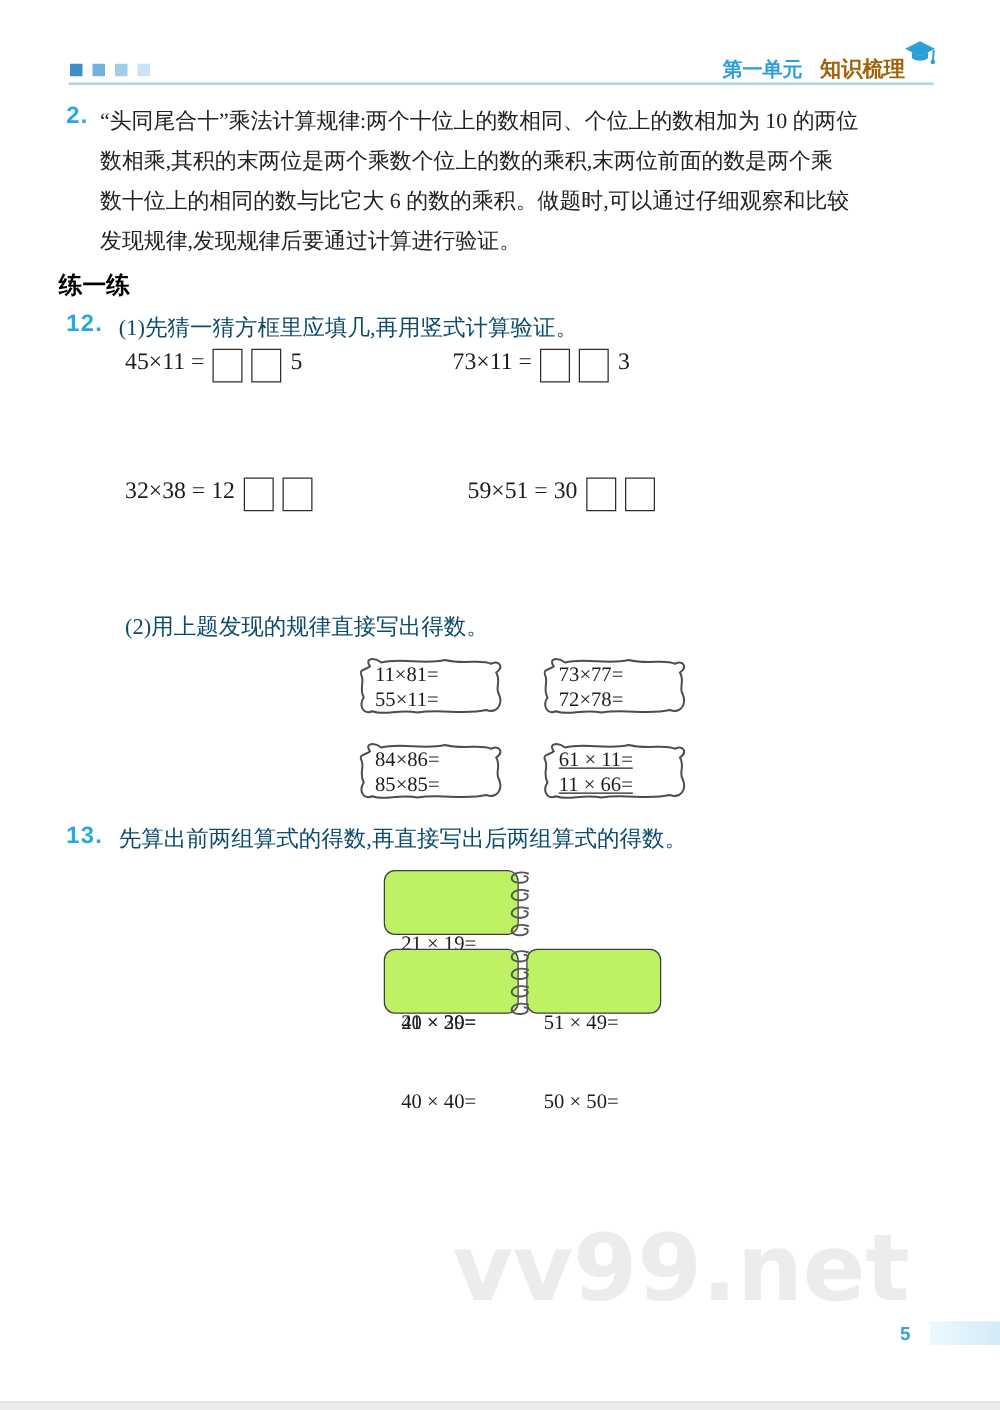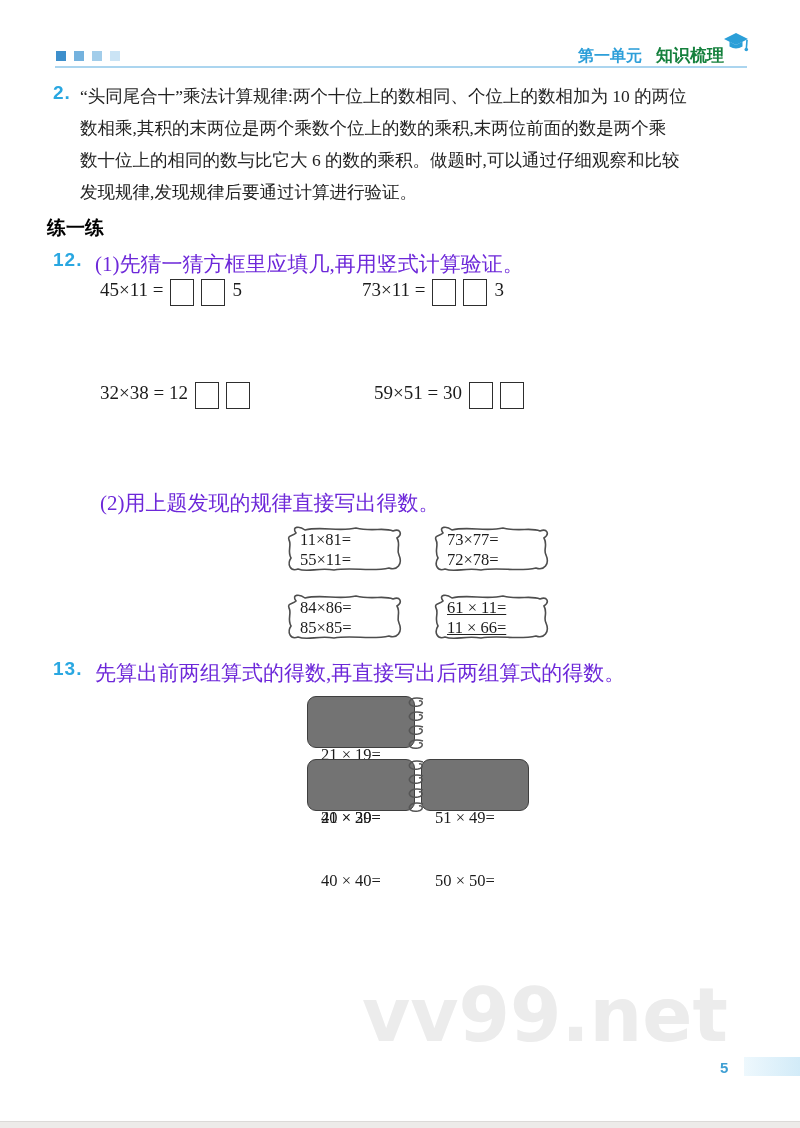--- a/index.html
+++ b/index.html
@@ -11,55 +11,55 @@
   
   .hdr-squares{position:absolute;left:56px;top:51px;display:flex;gap:8px;}
   .hdr-squares .sq{width:10px;height:10px;}
   .sq1{background:#3d8fcc;} .sq2{background:#74b2de;} .sq3{background:#a2cdea;} .sq4{background:#cbe4f5;}
   .hdr-rule{position:absolute;left:55px;top:66px;width:692px;height:2px;background:#abd5ef;}
   .hdr-title{
     position:absolute;right:56px;top:44px;display:flex;align-items:flex-end;gap:14px;
     font-family:"Liberation Sans","DejaVu Sans",sans-serif;
   }
   .hdr-unit{font-size:16px;font-weight:600;color:#2d9fd9;}
-  .hdr-section{font-size:17px;font-weight:700;color:#15803d;position:relative;padding-right:20px;}
+  .hdr-section{font-size:17px;font-weight:700;color:#a16207;position:relative;padding-right:20px;}
   .cap-icon{position:absolute;right:-6px;top:-12px;width:26px;height:24px;}
   
   .item-num{
     position:absolute;font-family:"Liberation Sans","DejaVu Sans",sans-serif;
     font-weight:700;color:#29a7e1;font-size:19px;letter-spacing:1px;
   }
   .para{
     position:absolute;left:80px;top:80px;width:667px;
     font-size:17.5px;line-height:32px;text-align:justify;
   }
   .para .pline{height:32px;overflow:hidden;}
   .practice{
     position:absolute;left:47px;top:215px;font-size:19px;font-weight:700;color:#000000;
     font-family:"Liberation Sans","DejaVu Sans",sans-serif;
   }
-  .sub-label{position:absolute;font-size:21px;color:#6d28d9;}
+  .sub-label{position:absolute;font-size:18px;color:#0c4a6e;}
   
   .eq{
     position:absolute;display:flex;align-items:flex-start;height:30px;
     font-size:19px;color:#1c1c1c;white-space:pre;
   }
   .eq .fbox{
     width:22px;height:25px;border:1.6px solid #2e2e2e;background:#fff;
     margin-left:7px;flex:0 0 auto;
   }
   .eq .suffix{margin-left:7px;}
   
   .scrap{position:absolute;width:122px;height:50px;}
   .scrap svg.border{position:absolute;inset:0;width:100%;height:100%;}
   .scrap .slines{position:relative;padding:6px 0 0 17px;font-size:16.5px;line-height:20px;color:#1c1c1c;}
   
   .card{
     position:absolute;width:108px;height:52px;border:1.6px solid #3f3f3f;border-radius:9px;
-    background:#737373;box-sizing:border-box;
+    background:#bef264;box-sizing:border-box;
   }
   .card .clines{padding:5px 0 0 13px;font-size:16.5px;line-height:21px;color:#1c1c1c;white-space:pre;}
   .coil{position:absolute;width:26px;height:58px;}
   
   .watermark{
     position:absolute;left:362px;top:978px;font-size:74px;font-weight:700;
     color:#ececec;font-family:"DejaVu Sans","Liberation Sans",sans-serif;
     letter-spacing:0;line-height:1;white-space:nowrap;
   }
   .page-num{

